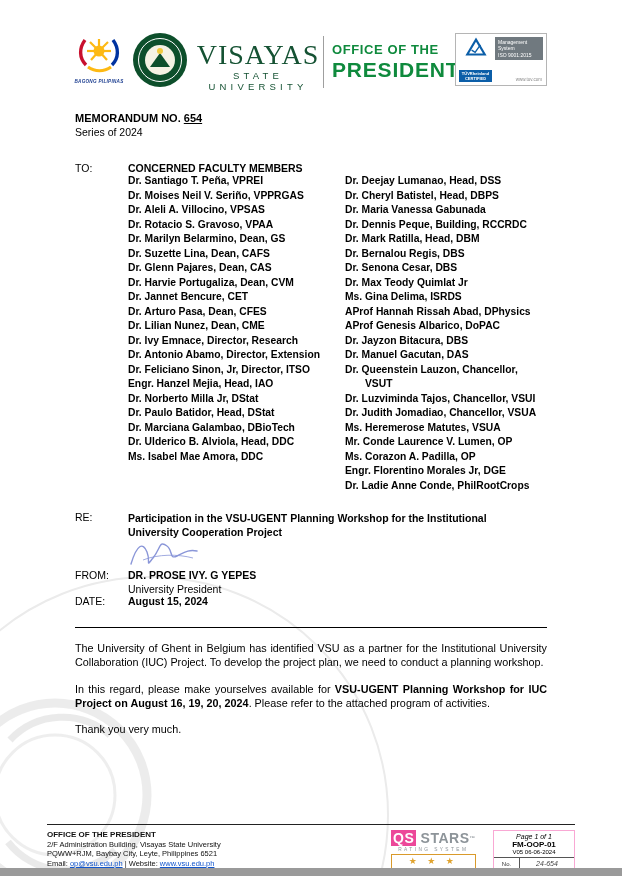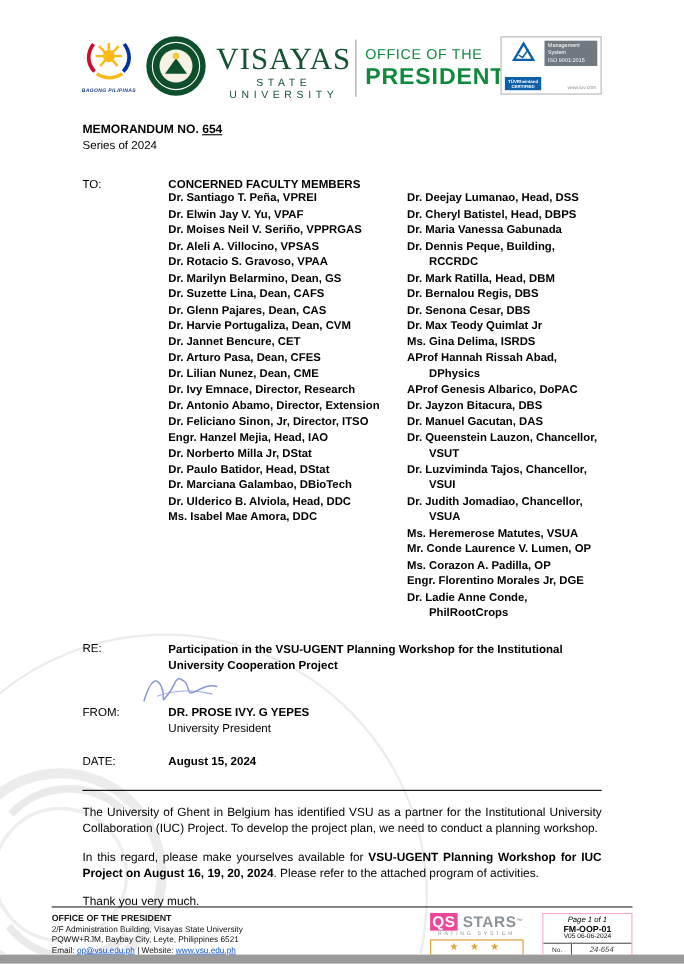--- a/index.html
+++ b/index.html
@@ -14,50 +14,50 @@
   
   .logo-bp { position:absolute; left:74px; top:34px; width:50px; text-align:center; }
   .logo-bp svg { width:44px; height:40px; }
   .bp-caption { font-size:4.6px; font-weight:bold; font-style:italic; color:#1a3c8f; letter-spacing:.3px; margin-top:1px; }
   .logo-seal { position:absolute; left:132px; top:32px; width:56px; height:56px; }
   .logo-text { position:absolute; left:196px; top:41px; width:124px; text-align:center; }
   .uni-top { font-family:"Liberation Serif", serif; font-size:28px; line-height:28px; color:#155233; letter-spacing:1px; }
   .uni-bottom { font-size:9.5px; letter-spacing:4.2px; color:#155233; margin-top:1px; }
   .hdr-divider { position:absolute; left:323px; top:36px; width:1px; height:52px; background:#9f9f9f; }
   .office { position:absolute; left:332px; top:42px; }
-  .office-1 { color:#0f8a3d; font-weight:normal; font-size:13px; letter-spacing:.6px; }
+  .office-1 { color:#0f8a3d; font-weight:bold; font-size:13px; letter-spacing:.6px; }
   .office-2 { color:#0f8a3d; font-weight:bold; font-size:21px; letter-spacing:.8px; margin-top:1px; }
   
   .tuv { position:absolute; left:455px; top:33px; width:92px; height:53px; border:1px solid #b5b5b5; background:#fff; display:flex; padding:3px; gap:3px; }
   .tuv-left { width:33px; display:flex; flex-direction:column; align-items:center; justify-content:space-between; }
   .tuv-tri { width:22px; height:21px; }
   .tuv-brandbox { background:#0b5ea8; color:#fff; font-size:4px; line-height:5px; text-align:center; width:100%; padding:1px 0; font-weight:bold; }
   .tuv-right { flex:1; display:flex; flex-direction:column; justify-content:space-between; }
   .tuv-mgmt { background:#70797f; color:#fff; font-size:5px; line-height:6.3px; padding:2px 3px; }
   .tuv-web { font-size:4.5px; color:#8a8a8a; text-align:right; padding-right:1px; }
   
   .content { position:absolute; left:75px; top:112px; width:472px; }
   .memo-no { font-size:11px; font-weight:bold; }
   .memo-no .num { text-decoration:underline; }
   .series { font-size:10.5px; margin-top:2px; }
-  .row { display:flex;gap:25px; }
+  .row { display:flex; }
   .lbl { width:53px; flex:none; font-size:10.5px; }
   .to-row { margin-top:24px; }
   .to-heading { font-size:10.5px; font-weight:bold; }
   .cols { display:flex; }
   .col-left { width:217px; flex:none; }
   .col-right { flex:1; }
   .col-item { font-size:10.3px; font-weight:bold; line-height:14.5px; white-space:pre-line; padding-left:20px; text-indent:-20px; }
   .re-row { margin-top:18px; }
   .re-value { font-size:10.5px; font-weight:bold; line-height:14px; width:402px; }
   .from-row { margin-top:30px; position:relative; }
   .sig { position:absolute; left:48px; top:-33px; }
   .from-name { font-size:10.5px; font-weight:bold; }
   .from-title { font-size:10.5px; margin-top:2px; }
-  .date-row { margin-top:18px; }
+  .date-row { }
   .bold-val { font-size:10.5px; font-weight:bold; }
   .rule { margin-top:20px; border-top:1.6px solid #000; }
   .para { font-size:10.8px; line-height:14px; text-align:justify; margin-top:13px; }
   .para b { font-weight:bold; }
   .thanks { font-size:10.8px; margin-top:13px; }
   
   .footer { position:absolute; left:47px; width:528px; top:824px; border-top:1px solid #222; padding-top:5px; display:flex; align-items:flex-start; background:transparent; }
   .f-left { width:292px; font-size:7.5px; line-height:9.6px; color:#111; }
   .f-office { font-weight:bold; font-size:8px; }
   .f-link { color:#1155cc; text-decoration:underline; cursor:pointer; }
@@ -153,21 +153,20 @@
     <div class="memo-no"><span>MEMORANDUM NO. </span><span class="num">654</span></div>
     <div class="series">Series of 2024</div>
 
     <div class="row to-row">
       <div class="lbl">TO:</div>
       <div>
         <div class="to-heading">CONCERNED FACULTY MEMBERS</div>
         <div class="cols">
           <div class="col-left">
               <div class="col-item">Dr. Santiago T. Peña, VPREI</div>
-              <div class="col-item">Dr. Elwin Jay V. Yu, VPAF</div>
               <div class="col-item">Dr. Moises Neil V. Seriño, VPPRGAS</div>
               <div class="col-item">Dr. Aleli A. Villocino, VPSAS</div>
               <div class="col-item">Dr. Rotacio S. Gravoso, VPAA</div>
               <div class="col-item">Dr. Marilyn Belarmino, Dean, GS</div>
               <div class="col-item">Dr. Suzette Lina, Dean, CAFS</div>
               <div class="col-item">Dr. Glenn Pajares, Dean, CAS</div>
               <div class="col-item">Dr. Harvie Portugaliza, Dean, CVM</div>
               <div class="col-item">Dr. Jannet Bencure, CET</div>
               <div class="col-item">Dr. Arturo Pasa, Dean, CFES</div>
               <div class="col-item">Dr. Lilian Nunez, Dean, CME</div>

